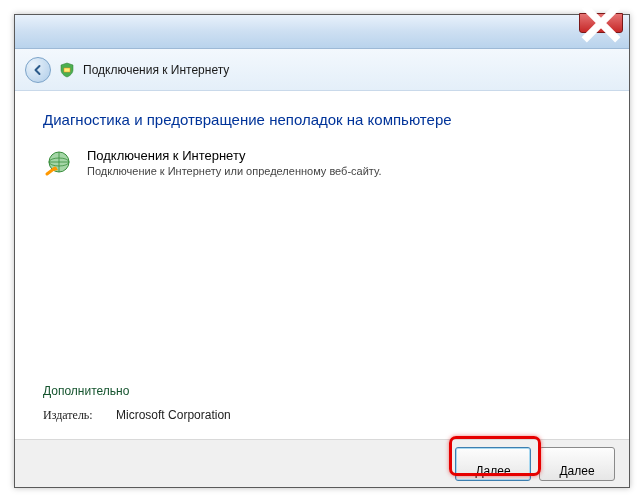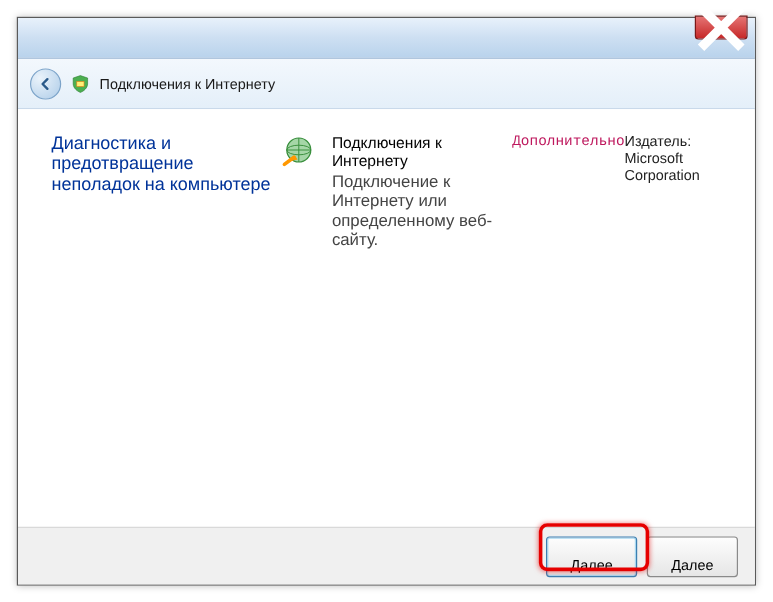--- a/index.html
+++ b/index.html
@@ -81,21 +81,21 @@
   .shield-icon-sm {
     width: 16px;
     height: 16px;
     display: inline-block;
   }
   .content {
     flex: 1;
     padding: 20px 28px 10px 28px;
     background: #fff;
     display: flex;
-    flex-direction: row;
+    flex-direction: column;
   }
   .heading {
     color: #003399;
     font-size: 15px;
     font-weight: normal;
     margin-bottom: 20px;
   }
   .item-row {
     display: flex;
     align-items: flex-start;
@@ -106,37 +106,36 @@
     width: 32px;
     height: 32px;
     flex-shrink: 0;
   }
   .item-title {
     font-size: 13px;
     color: #000;
     margin-bottom: 2px;
   }
   .item-desc {
-    font-size: 14px;
+    font-size: 11px;
     color: #444;
   }
   .spacer { flex: 1; }
   .link {
-    color: #be185d;
+    color: #14532d;
     cursor: pointer;
     font-size: 12px;
     margin-bottom: 10px;
-    font-family: Liberation Mono, monospace;
   }
   .publisher {
     font-size: 12px;
     color: #222;
     margin-bottom: 6px;
   }
-  .publisher .lbl { margin-right: 0; }
+  .publisher .lbl { margin-right: 20px; font-family: Liberation Serif, serif; }
   .footer {
     height: 48px;
     background: #f0f0f0;
     border-top: 1px solid #d9d9d9;
     display: flex;
     align-items: center;
     justify-content: flex-end;
     padding: 0 14px;
     gap: 8px;
   }

